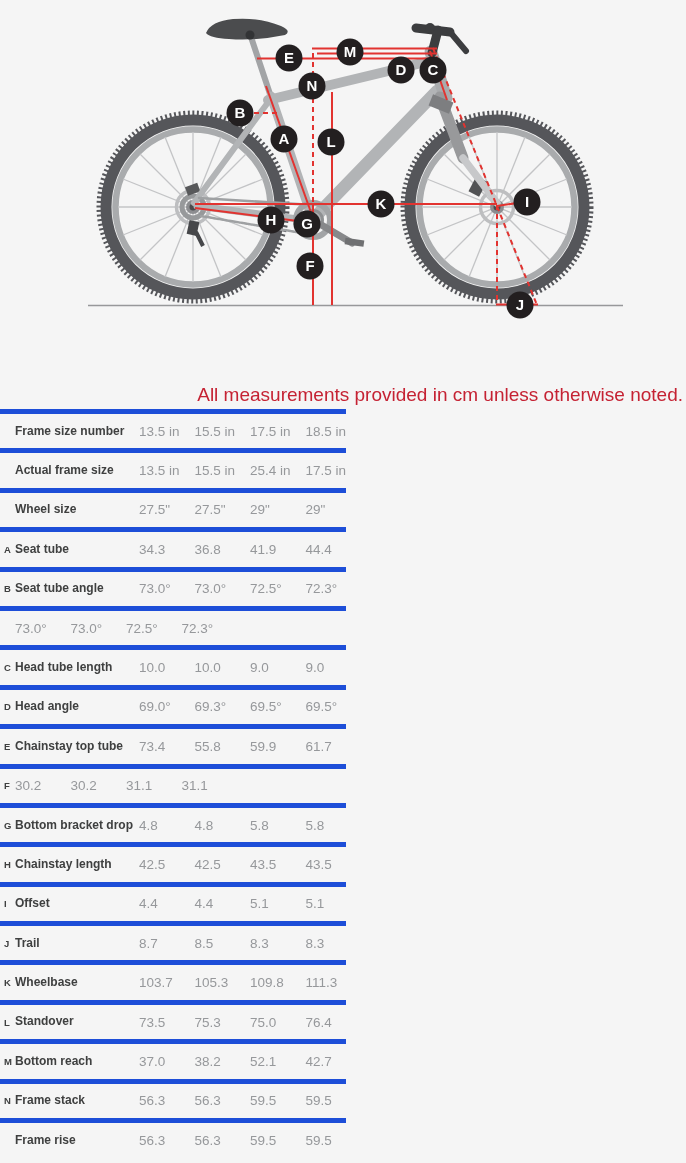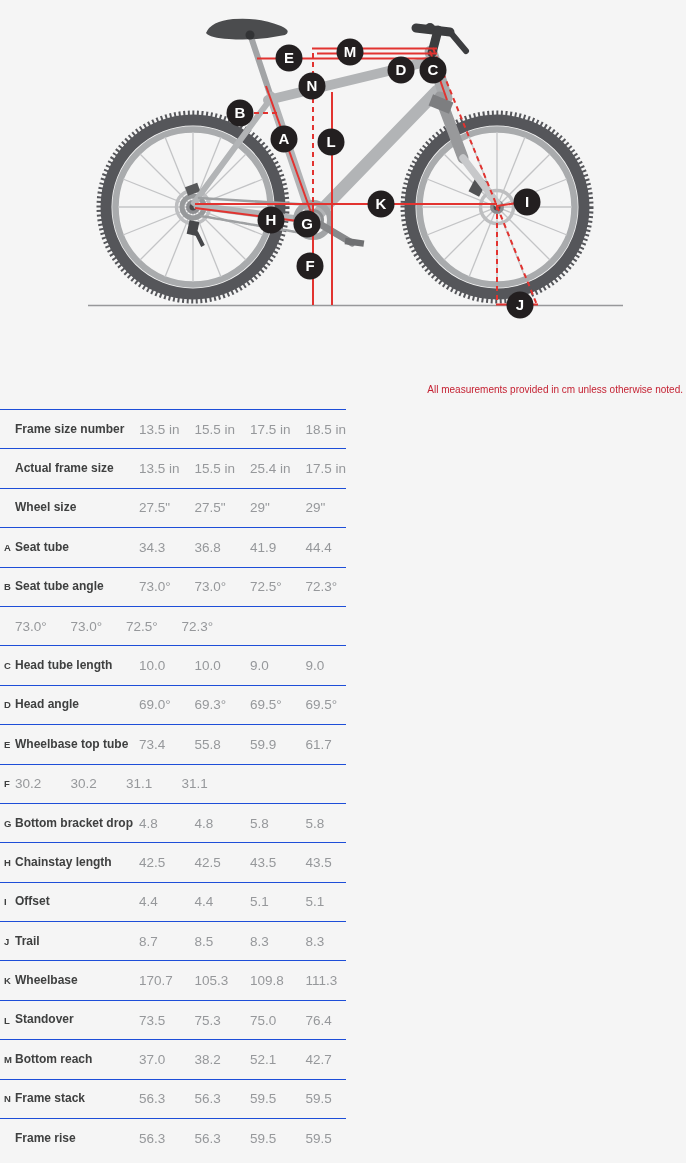--- a/index.html
+++ b/index.html
@@ -12,32 +12,32 @@
   }
   .diagram-wrap {
     position: absolute;
     top: 0; left: 0;
     width: 686px; height: 345px;
   }
   .note {
     position: absolute;
     top: 384px;
     right: 3px;
-    font-size: 10px;
+    font-size: 19px;
     color: #c52233;
   }
   .geo-table {
     position: absolute;
     top: 409px;
     left: 0;
     width: 346px;
   }
   .geo-row {
     height: 39.4px;
-    border-top: 1px solid #1d4ed8;
+    border-top: 5px solid #1d4ed8;
     display: flex;
     align-items: center;
   }
   .geo-letter {
     width: 11px;
     margin-left: 4px;
     font-size: 9.5px;
     font-weight: bold;
     color: #3f4040;
     flex: 0 0 auto;
@@ -286,21 +286,21 @@
     <div class="geo-row">
       <span class="geo-letter">D</span>
       <span class="geo-label">Head angle</span>
       <span class="geo-val">69.0°</span>
       <span class="geo-val">69.3°</span>
       <span class="geo-val">69.5°</span>
       <span class="geo-val">69.5°</span>
     </div>
     <div class="geo-row">
       <span class="geo-letter">E</span>
-      <span class="geo-label">Wheelbase top tube</span>
+      <span class="geo-label">Chainstay top tube</span>
       <span class="geo-val">73.4</span>
       <span class="geo-val">55.8</span>
       <span class="geo-val">59.9</span>
       <span class="geo-val">61.7</span>
     </div>
     <div class="geo-row">
       <span class="geo-letter">F</span>
       <span class="geo-val">30.2</span>
       <span class="geo-val">30.2</span>
       <span class="geo-val">31.1</span>
@@ -334,21 +334,21 @@
       <span class="geo-letter">J</span>
       <span class="geo-label">Trail</span>
       <span class="geo-val">8.7</span>
       <span class="geo-val">8.5</span>
       <span class="geo-val">8.3</span>
       <span class="geo-val">8.3</span>
     </div>
     <div class="geo-row">
       <span class="geo-letter">K</span>
       <span class="geo-label">Wheelbase</span>
-      <span class="geo-val">170.7</span>
+      <span class="geo-val">103.7</span>
       <span class="geo-val">105.3</span>
       <span class="geo-val">109.8</span>
       <span class="geo-val">111.3</span>
     </div>
     <div class="geo-row">
       <span class="geo-letter">L</span>
       <span class="geo-label">Standover</span>
       <span class="geo-val">73.5</span>
       <span class="geo-val">75.3</span>
       <span class="geo-val">75.0</span>

